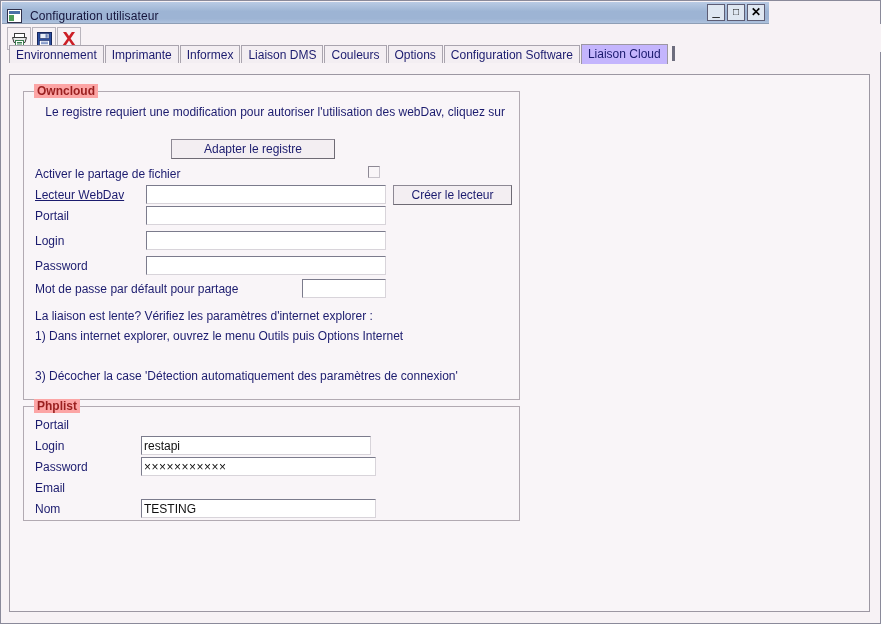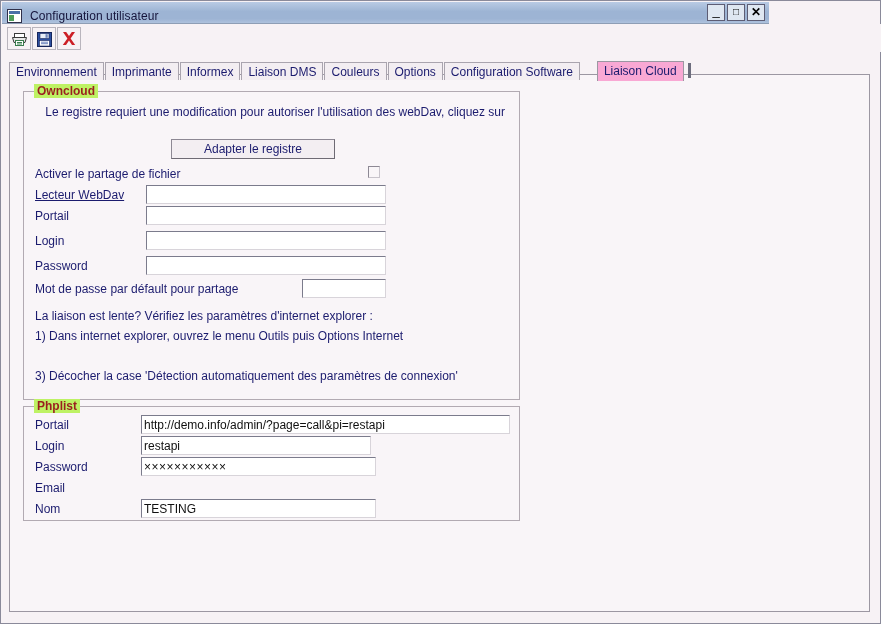--- a/index.html
+++ b/index.html
@@ -130,21 +130,21 @@
   }
   
   .ico-x {
     position: absolute; left: 0; top: 0;
     width: 22px; height: 21px;
   }
 
   
   .tabstrip {
     position: absolute;
-    left: 8px; top: 60px;
+    left: 8px; top: 43px;
     width: 860px;
     height: 19px;
     display: flex;
     align-items: flex-end;
     z-index: 4;
   }
   .tab {
     height: 18px;
     line-height: 18px;
     padding: 0 6px;
@@ -155,25 +155,24 @@
     border-bottom: none;
     box-sizing: border-box;
     margin-right: 1px;
     white-space: nowrap;
     cursor: default;
     position: relative;
   }
   .tab.active {
     height: 20px;
     line-height: 19px;
-    background: #f9a8d4;
+    background: #c4b5fd;
     border-color: #9c97a2;
     z-index: 5;
     margin-bottom: -1px;
-    margin-left: 16px;
   }
   .tab-caret {
     width: 3px;
     height: 15px;
     background: #6d6d7d;
     margin-left: 3px;
     margin-bottom: 2px;
   }
 
   
@@ -192,21 +191,21 @@
     position: absolute;
     border: 1px solid #b2aab2;
     box-sizing: border-box;
     background: transparent;
   }
   .group-title {
     position: absolute;
     top: -8px;
     left: 10px;
     padding: 0 3px;
-    background: #bef264;
+    background: #fca5a5;
     color: #9a1f1f;
     font-weight: bold;
     font-size: 12px;
     white-space: nowrap;
   }
   #group-owncloud {
     left: 13px; top: 16px;
     width: 497px; height: 309px;
   }
   #group-phplist {
@@ -351,20 +350,21 @@
 
       <div class="para" style="left:11px; top:12px; width:470px;text-align:right;">Le registre requiert une modification pour autoriser l'utilisation des webDav, cliquez sur</div>
 
       <div class="btn" style="left:147px; top:47px; width:164px;">Adapter le registre</div>
 
       <div class="lbl" style="left:11px; top:75px;">Activer le partage de fichier</div>
       <div class="cb" style="left:344px; top:74px;"></div>
 
       <div class="lbl" style="left:11px; top:96px;text-decoration:underline;">Lecteur WebDav</div>
       <input class="tf" style="left: 122px; top: 93px; width: 240px;" type="text" value="">
+      <div class="btn" style="left:369px; top:93px; width:119px;">Créer le lecteur</div>
 
       <div class="lbl" style="left:11px; top:117px;">Portail</div>
       <input class="tf" style="left: 122px; top: 114px; width: 240px;" type="text" value="">
 
       <div class="lbl" style="left:11px; top:142px;">Login</div>
       <input class="tf" style="left: 122px; top: 139px; width: 240px;" type="text" value="">
 
       <div class="lbl" style="left:11px; top:167px;">Password</div>
       <input class="tf" style="left: 122px; top: 164px; width: 240px;" type="text" value="">
 
@@ -373,21 +373,20 @@
 
       <div class="para" style="left:11px; top:216px;">La liaison est lente? Vérifiez les paramètres d'internet explorer :</div>
       <div class="para" style="left:11px; top:236px;">1) Dans internet explorer, ouvrez le menu Outils puis Options Internet</div>
       <div class="para" style="left:11px; top:276px;">3) Décocher la case 'Détection automatiquement des paramètres de connexion'</div>
     </div>
 
     <div class="groupbox" id="group-phplist">
       <div class="group-title">Phplist</div>
 
       <div class="lbl" style="left:11px; top:11px;">Portail</div>
-      <input class="tf" style="left: 117px; top: 8px; width: 369px;" type="text" value="http://demo.info/admin/?page=call&amp;pi=restapi">
 
       <div class="lbl" style="left:11px; top:32px;">Login</div>
       <input class="tf" style="left: 117px; top: 29px; width: 230px;" type="text" value="restapi">
 
       <div class="lbl" style="left:11px; top:53px;">Password</div>
       <input class="tf mono-stars" style="left: 117px; top: 50px; width: 235px;" type="text" value="×××××××××××">
 
       <div class="lbl" style="left:11px; top:74px;">Email</div>
 
       <div class="lbl" style="left:11px; top:95px;">Nom</div>

